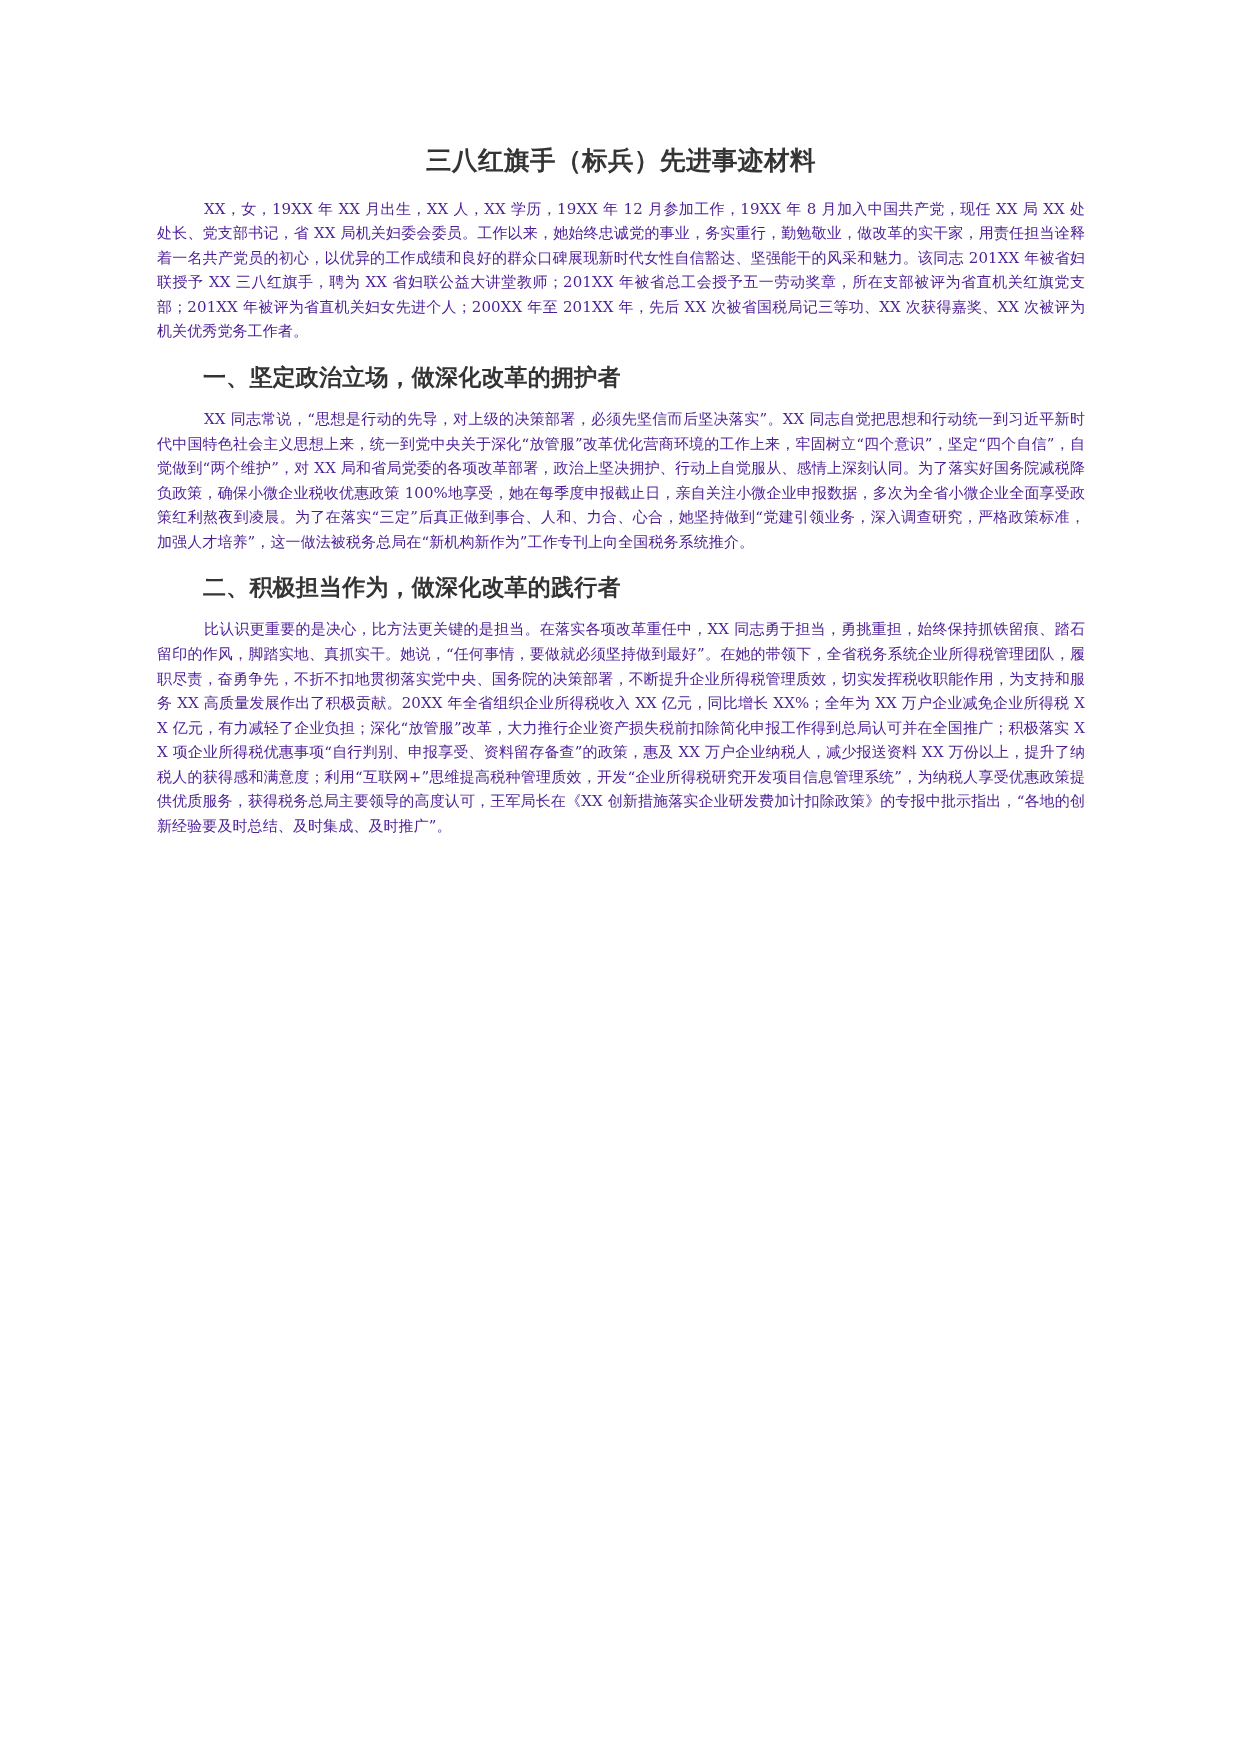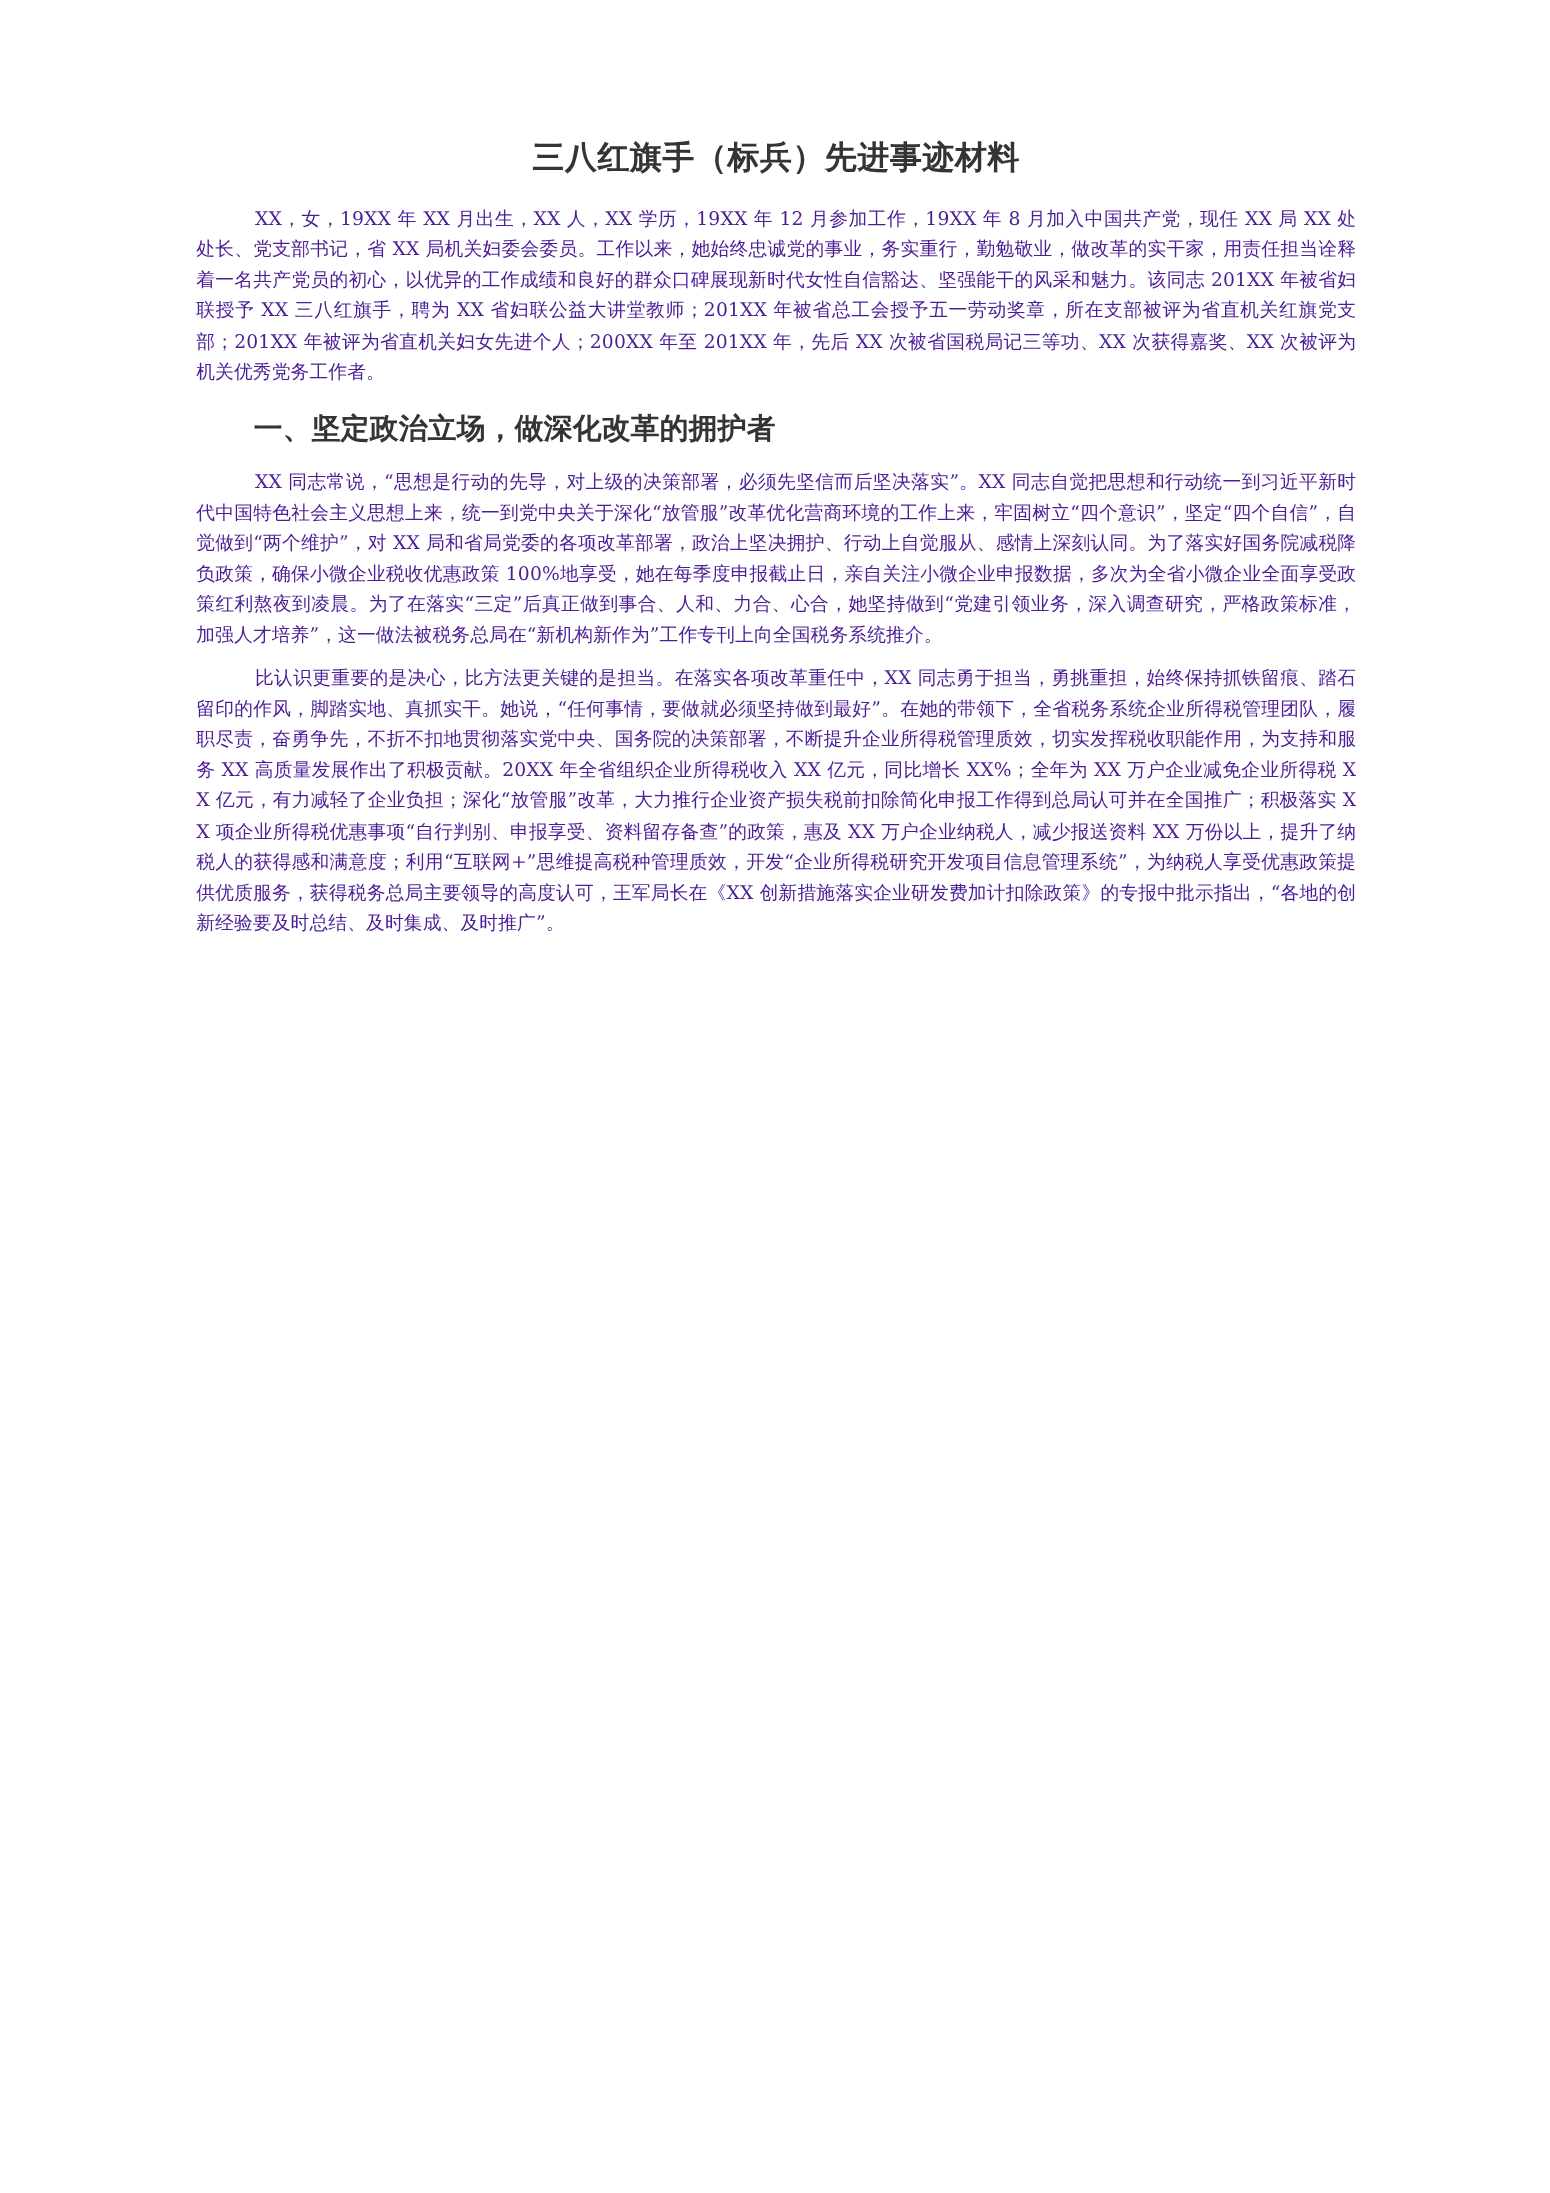--- a/index.html
+++ b/index.html
@@ -11,21 +11,21 @@
     width: 1240px;
     height: 1754px;
     font-family: "DejaVu Serif", "Liberation Serif", serif;
     color: #3a3a3a;
     -webkit-font-smoothing: antialiased;
   }
   .page {
     box-sizing: border-box;
     width: 1240px;
     height: 1754px;
-    padding: 84px 155px 100px 157px;
+    padding: 118px 155px 100px 157px;
     position: relative;
     background: #ffffff;
   }
   .doc-title {
     text-align: center;
     font-size: 25.5px;
     font-weight: bold;
     letter-spacing: 0.5px;
     color: #343434;
     margin: 22px 0 16px 0;
@@ -64,19 +64,20 @@
 <div class="page">
 
   <h1 class="doc-title">三八红旗手（标兵）先进事迹材料</h1>
 
   <p class="body-para">XX，女，19XX 年 XX 月出生，XX 人，XX 学历，19XX 年 12 月参加工作，19XX 年 8 月加入中国共产党，现任 XX 局 XX 处处长、党支部书记，省 XX 局机关妇委会委员。工作以来，她始终忠诚党的事业，务实重行，勤勉敬业，做改革的实干家，用责任担当诠释着一名共产党员的初心，以优异的工作成绩和良好的群众口碑展现新时代女性自信豁达、坚强能干的风采和魅力。该同志 201XX 年被省妇联授予 XX 三八红旗手，聘为 XX 省妇联公益大讲堂教师；201XX 年被省总工会授予五一劳动奖章，所在支部被评为省直机关红旗党支部；201XX 年被评为省直机关妇女先进个人；200XX 年至 201XX 年，先后 XX 次被省国税局记三等功、XX 次获得嘉奖、XX 次被评为机关优秀党务工作者。</p>
 
   <h2 class="section-heading">一、坚定政治立场，做深化改革的拥护者</h2>
 
   <p class="body-para">XX 同志常说，“思想是行动的先导，对上级的决策部署，必须先坚信而后坚决落实”。XX 同志自觉把思想和行动统一到习近平新时代中国特色社会主义思想上来，统一到党中央关于深化“放管服”改革优化营商环境的工作上来，牢固树立“四个意识”，坚定“四个自信”，自觉做到“两个维护”，对 XX 局和省局党委的各项改革部署，政治上坚决拥护、行动上自觉服从、感情上深刻认同。为了落实好国务院减税降负政策，确保小微企业税收优惠政策 100%地享受，她在每季度申报截止日，亲自关注小微企业申报数据，多次为全省小微企业全面享受政策红利熬夜到凌晨。为了在落实“三定”后真正做到事合、人和、力合、心合，她坚持做到“党建引领业务，深入调查研究，严格政策标准，加强人才培养”，这一做法被税务总局在“新机构新作为”工作专刊上向全国税务系统推介。</p>
 
+  <h2 class="section-heading">二、积极担当作为，做深化改革的践行者</h2>
 
   <p class="body-para">比认识更重要的是决心，比方法更关键的是担当。在落实各项改革重任中，XX 同志勇于担当，勇挑重担，始终保持抓铁留痕、踏石留印的作风，脚踏实地、真抓实干。她说，“任何事情，要做就必须坚持做到最好”。在她的带领下，全省税务系统企业所得税管理团队，履职尽责，奋勇争先，不折不扣地贯彻落实党中央、国务院的决策部署，不断提升企业所得税管理质效，切实发挥税收职能作用，为支持和服务 XX 高质量发展作出了积极贡献。20XX 年全省组织企业所得税收入 XX 亿元，同比增长 XX%；全年为 XX 万户企业减免企业所得税 XX 亿元，有力减轻了企业负担；深化“放管服”改革，大力推行企业资产损失税前扣除简化申报工作得到总局认可并在全国推广；积极落实 XX 项企业所得税优惠事项“自行判别、申报享受、资料留存备查”的政策，惠及 XX 万户企业纳税人，减少报送资料 XX 万份以上，提升了纳税人的获得感和满意度；利用“互联网+”思维提高税种管理质效，开发“企业所得税研究开发项目信息管理系统”，为纳税人享受优惠政策提供优质服务，获得税务总局主要领导的高度认可，王军局长在《XX 创新措施落实企业研发费加计扣除政策》的专报中批示指出，“各地的创新经验要及时总结、及时集成、及时推广”。</p>
 
 
   <div class="spacer-bottom"></div>
 
 </div>
 
 </body></html>

